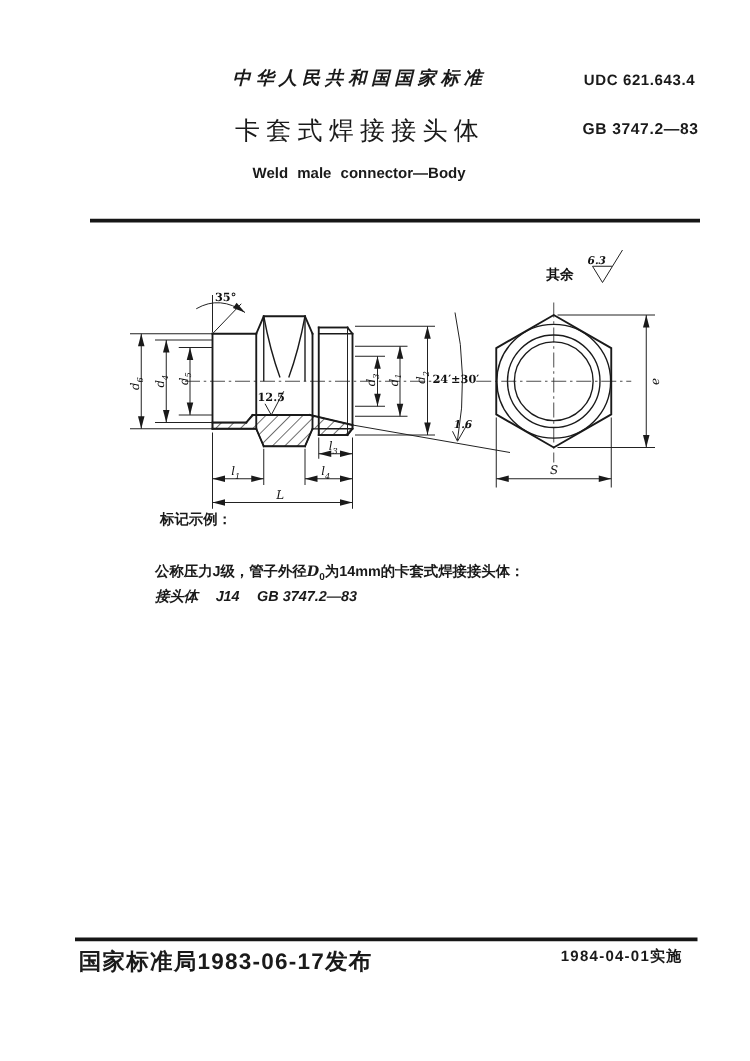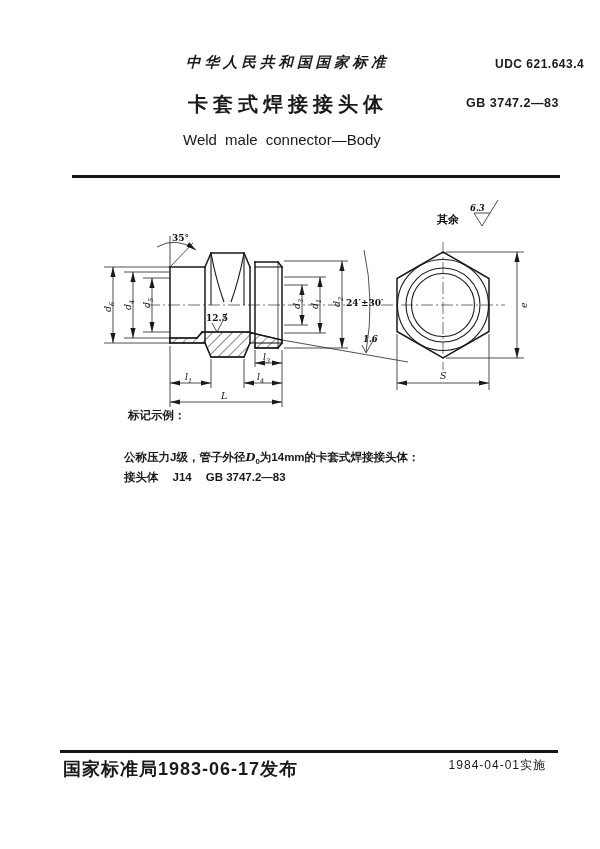--- a/index.html
+++ b/index.html
@@ -5,37 +5,37 @@
   html,body{margin:0;padding:0;}
   body{
     width:600px;height:849px;position:relative;
     background:#ffffff;overflow:hidden;
     font-family:"Liberation Sans","DejaVu Sans",sans-serif;
     color:#1a1a1a;
   }
   .abs{position:absolute;white-space:nowrap;}
   
   .std-name{left:186px;top:53px;font-size:14.5px;font-weight:700;letter-spacing:4px;font-style:italic;}
-  .udc{left:467px;top:57px;font-size:12px;font-weight:700;letter-spacing:.5px;margin-left:28px;}
-  .title-cn{left:188px;top:91px;font-size:20px;font-weight:700;letter-spacing:5px;}
+  .udc{left:467px;top:57px;font-size:12px;font-weight:700;letter-spacing:.5px;}
+  .title-cn{left:188px;top:91px;font-size:20px;font-weight:400;letter-spacing:5px;}
   .gb-no{left:466px;top:96px;font-size:12.5px;font-weight:700;letter-spacing:.5px;}
-  .title-en{left:183px;top:131px;font-size:15px;font-weight:400;word-spacing:4px;}
+  .title-en{left:202px;top:131px;font-size:12px;font-weight:700;word-spacing:4px;}
   .rule{position:absolute;background:#161616;}
   .rule-top{left:72px;top:175px;width:488px;height:2.5px;}
   .rule-bottom{left:60px;top:750px;width:498px;height:2.5px;}
   
   .ex-head{left:96px;top:408px;font-size:11.5px;font-weight:600;margin-left:32px;}
   .ex-line1{left:124px;top:450px;font-size:11.5px;font-weight:600;text-align:right;}
   .ex-line2{left:124px;top:470px;font-size:11.5px;font-weight:600;}
-  .ex-line2 span{margin-right:14px;}
+  .ex-line2 span{margin-right:14px;font-style:italic;}
   .dvar{font-family:"DejaVu Serif","Liberation Serif",serif;font-style:italic;font-weight:700;}
   .dsub{font-size:8px;vertical-align:sub;font-weight:700;}
   
   .issued{left:63px;top:757px;font-size:18px;font-weight:700;letter-spacing:1px;}
-  .implemented{right:54px;top:757px;font-size:12px;font-weight:400;letter-spacing:1px;}
+  .implemented{right:54px;top:757px;font-size:12px;font-weight:700;letter-spacing:1px;}
   
   svg{position:absolute;left:0;top:0;}
   .outline{stroke:#1a1a1a;stroke-width:1.5;fill:none;stroke-linecap:square;}
   .med{stroke:#1a1a1a;stroke-width:1.1;fill:none;}
   .thin{stroke:#222222;stroke-width:.8;fill:none;}
   .axis{stroke:#333333;stroke-width:.7;fill:none;stroke-dasharray:12 3 2 3;}
   .dimline{stroke:#222222;stroke-width:.8;fill:none;
     marker-start:url(#arw);marker-end:url(#arw);}
   .slabel{font-family:"DejaVu Serif","Liberation Serif",serif;font-style:italic;font-size:9.5px;fill:#111;}
   .ssub{font-size:6.5px;}

